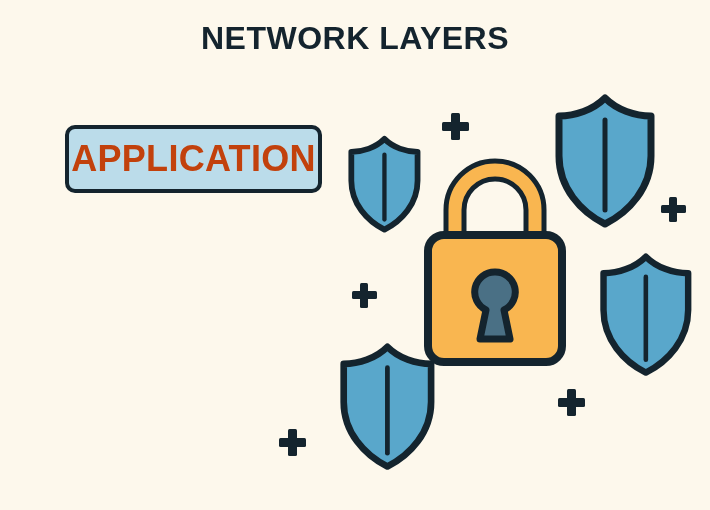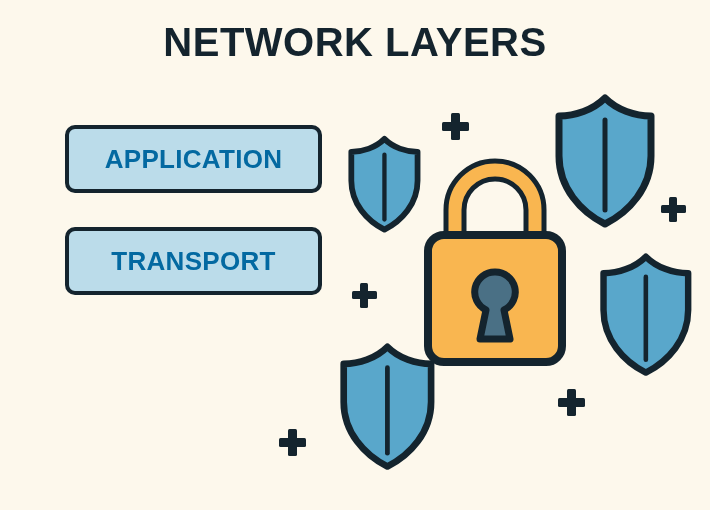--- a/index.html
+++ b/index.html
@@ -18,44 +18,44 @@
     height: 510px;
     background: #FDF8EC;
   }
   #title {
     position: absolute;
     left: 0;
     top: 22px;
     width: 710px;
     text-align: center;
     font-family: "Liberation Sans", sans-serif;
-    font-size: 40px;
+    font-size: 32px;
     font-weight: bold;
     letter-spacing: 0.5px;
     color: #14242E;
     line-height: 1;
   }
   .layer-box {
     position: absolute;
     left: 65px;
     width: 257px;
     height: 68px;
     box-sizing: border-box;
     background: #BBDCEA;
     border: 4px solid #14242E;
     border-radius: 10px;
     display: flex;
     align-items: center;
     justify-content: center;
   }
   .layer-label {
     font-family: "Liberation Sans", sans-serif;
-    font-size: 26px;
+    font-size: 36px;
     font-weight: bold;
-    color: #0369a1;
+    color: #c2410c;
     letter-spacing: 0.3px;
     line-height: 1;
   }
   #box-0 { top: 125px; }
   #box-1 { top: 227px; }
   #box-2 { top: 327px; }
 
   .art {
     position: absolute;
     left: 0;
@@ -64,23 +64,20 @@
 </style>
 </head>
 <body>
 
 <div id="canvas">
 
   <div id="title">NETWORK LAYERS</div>
 
   <div class="layer-box" id="box-0">
     <span class="layer-label">APPLICATION</span>
-  </div>
-  <div class="layer-box" id="box-1">
-    <span class="layer-label">TRANSPORT</span>
   </div>
 
   <svg class="art" width="710" height="510" viewBox="0 0 710 510" aria-hidden="true">
 
     <g transform="translate(347,136) scale(0.72)">
       <path d="M52 4 C40 16 22 22 6 22 L6 62 C6 94 28 118 52 130 C76 118 98 94 98 62 L98 22 C82 22 64 16 52 4 Z" fill="#59A7CB" stroke="#14242E" stroke-width="8" stroke-linejoin="round"></path>
       <line x1="52" y1="26" x2="52" y2="116" stroke="#14242E" stroke-width="6" stroke-linecap="round"></line>
     </g>
 
     <g transform="translate(553,94) scale(1.0)">

